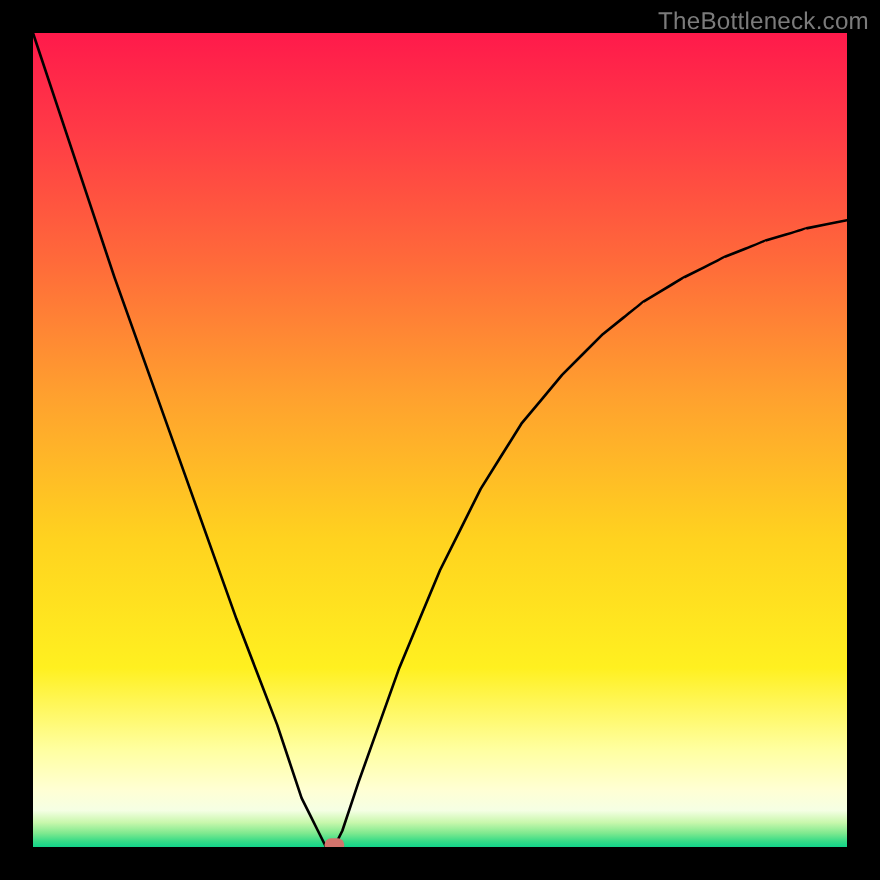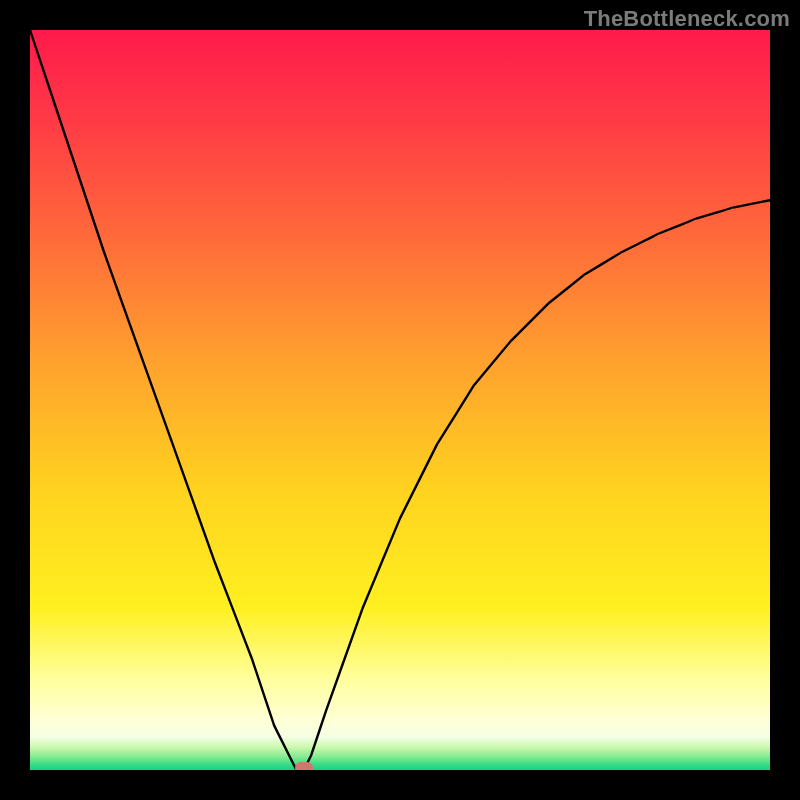--- a/index.html
+++ b/index.html
@@ -16,21 +16,21 @@
     width: 800px;
     height: 800px;
     background: #000;
   }
   .watermark {
     position: absolute;
     top: 6px;
     right: 10px;
     color: #7b7b7b;
     font-size: 22px;
-    font-weight: 700;
+    font-weight: 400;
     letter-spacing: 0.2px;
     z-index: 5;
   }
   .plot-area {
     position: absolute;
     left: 30px;
     top: 30px;
     width: 740px;
     height: 740px;
     overflow: hidden;

